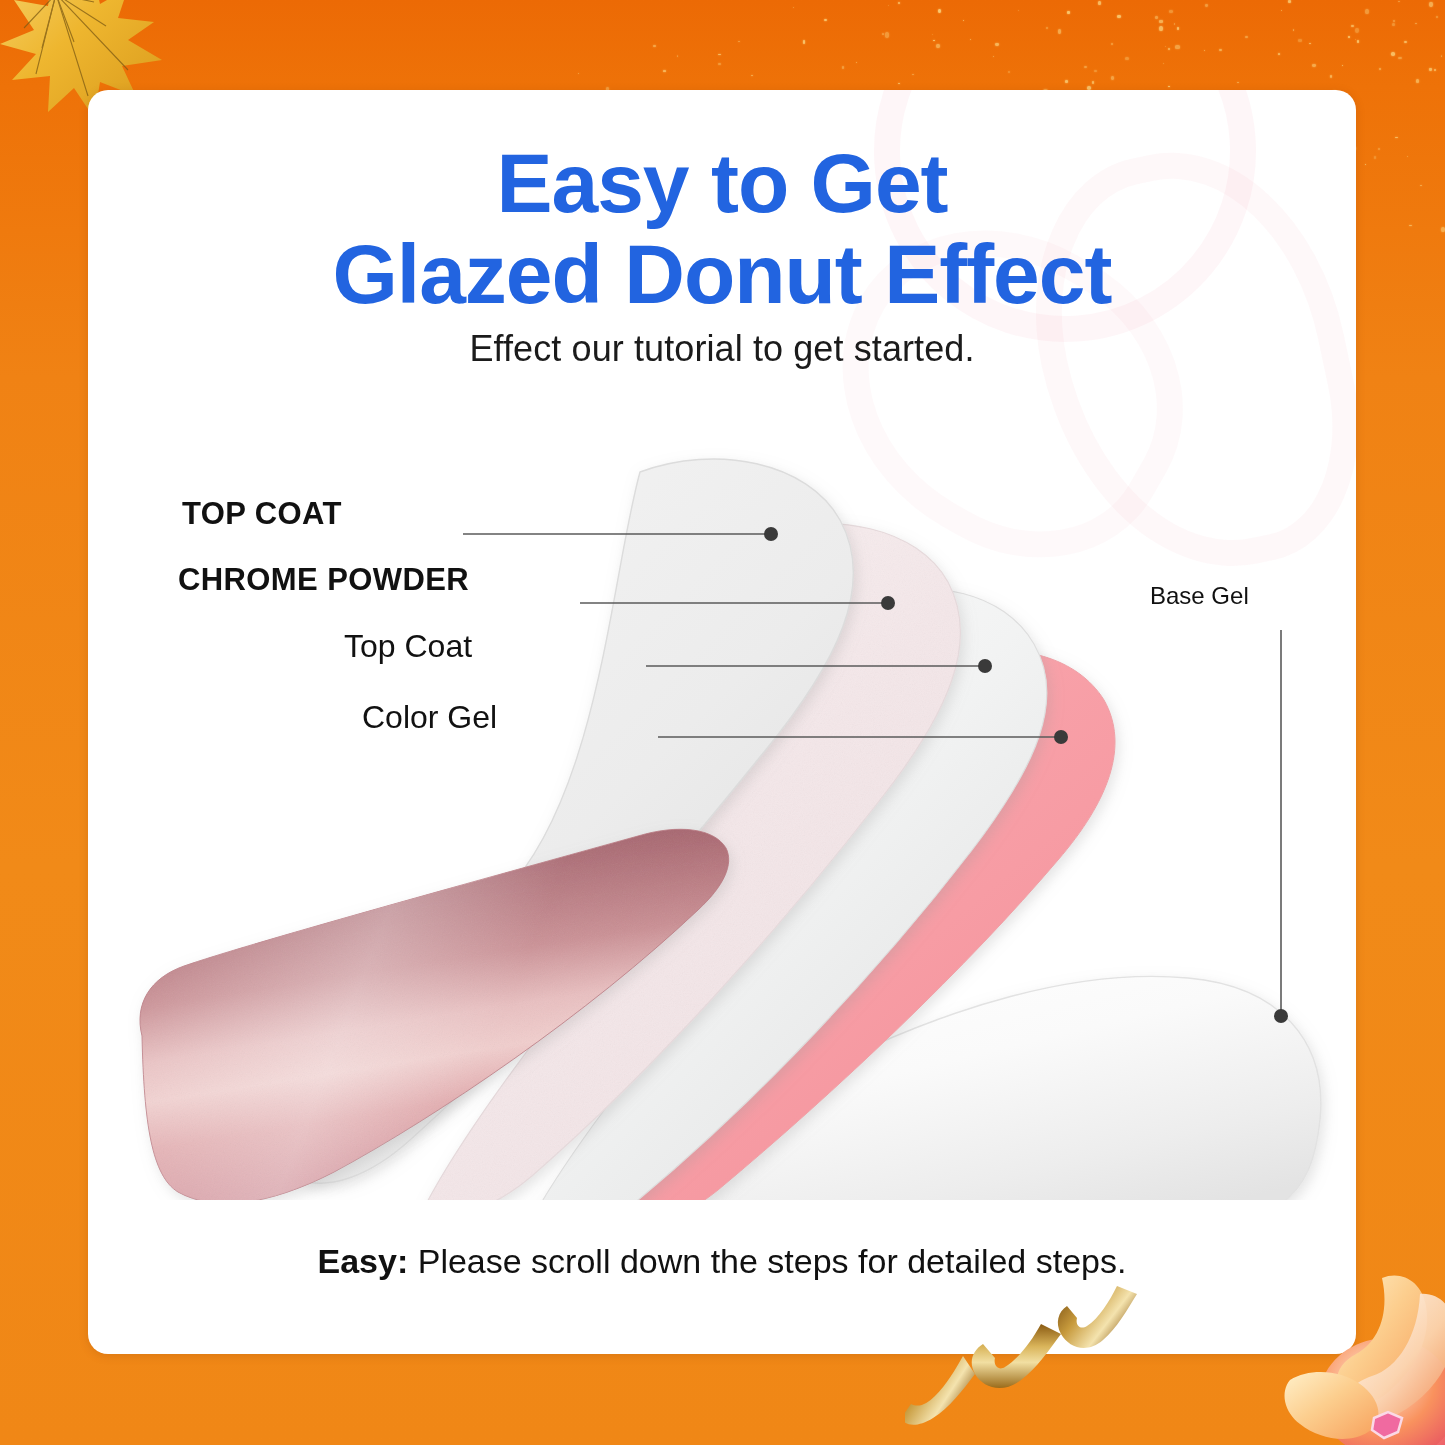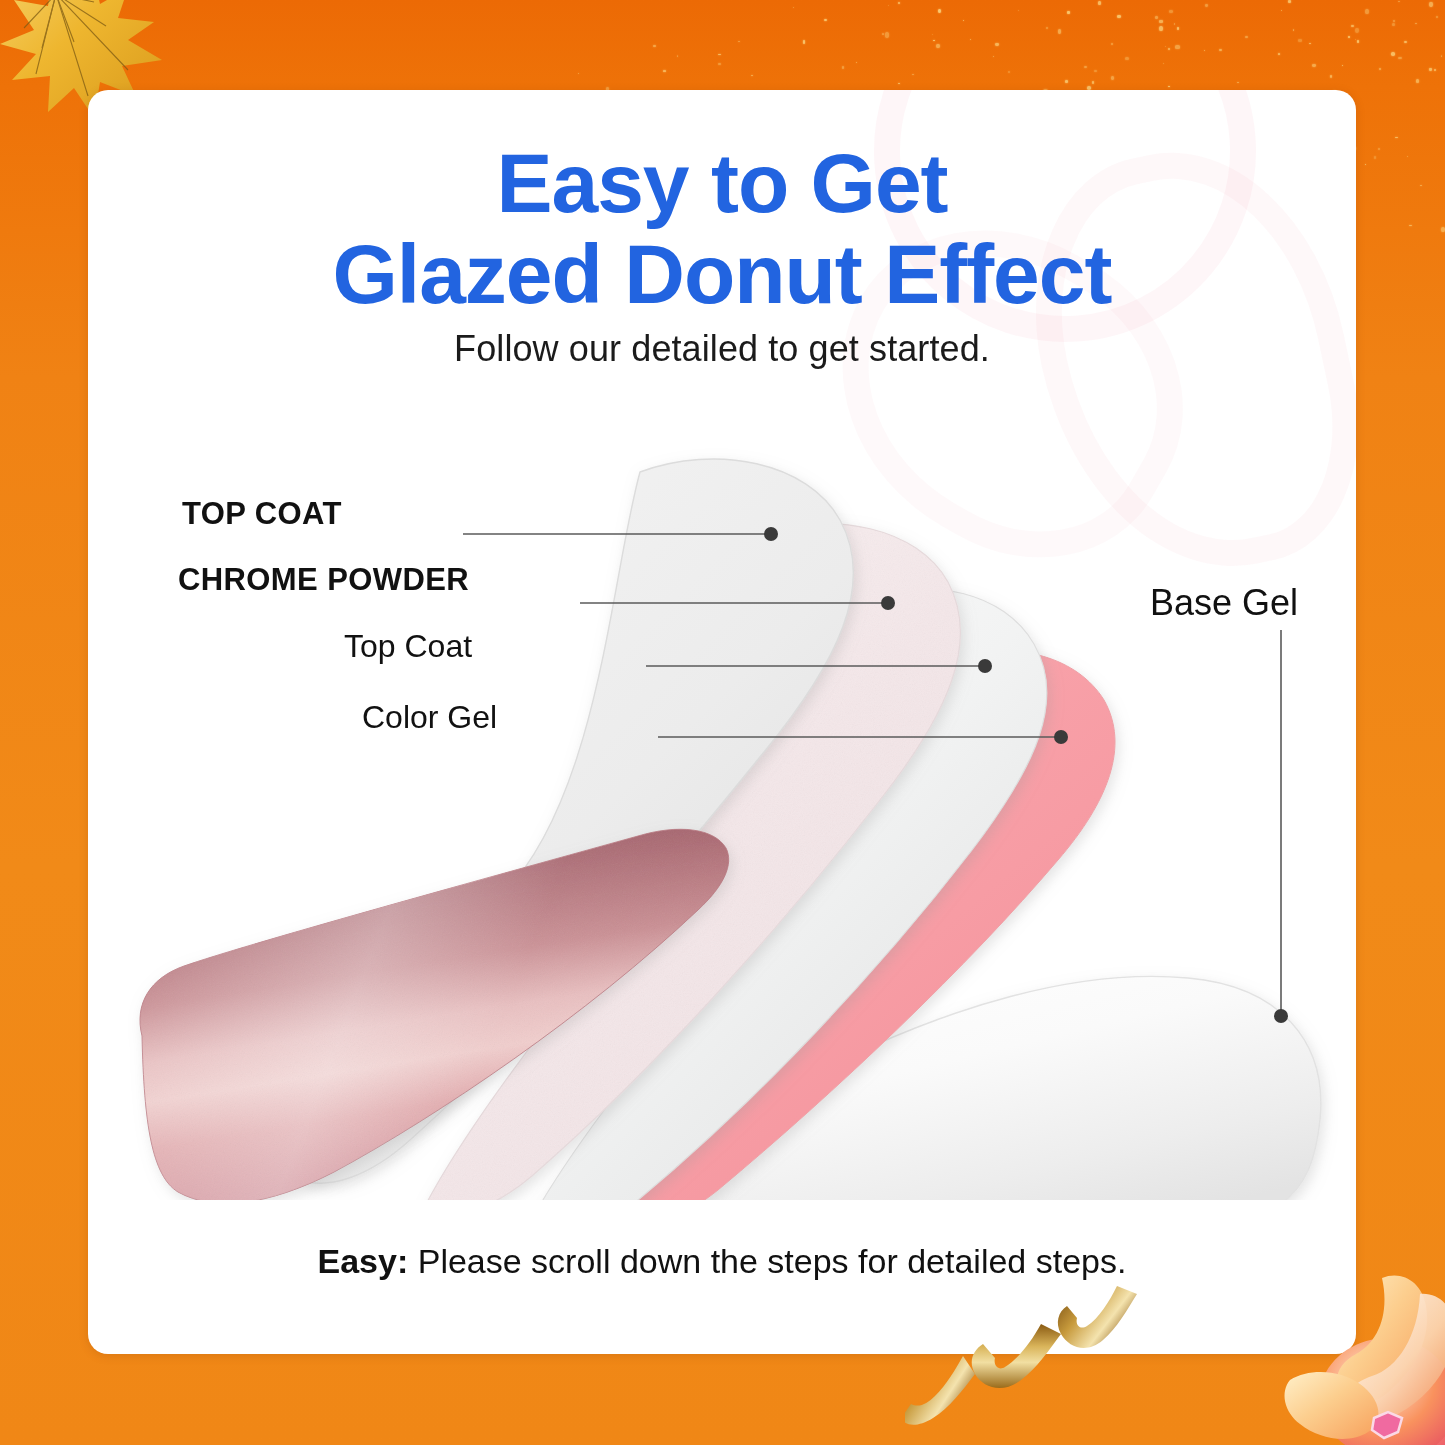--- a/index.html
+++ b/index.html
@@ -61,21 +61,21 @@
 
   
   .lab{
     position:absolute;color:#111;white-space:nowrap;
   }
   .lab.bold{font-weight:700;letter-spacing:.4px;}
   #lab-topcoat-bold   {left:94px; top:406px; font-size:31px;}
   #lab-chrome         {left:90px; top:472px; font-size:31px;}
   #lab-topcoat        {left:256px;top:538px; font-size:32px;}
   #lab-colorgel       {left:274px;top:609px; font-size:32px;}
-  #lab-basegel        {left:1062px;top:492px;font-size:36px;}
+  #lab-basegel        {left:1062px;top:492px;font-size:24px;}
 
   
   #note{
     position:absolute;left:0;right:0;top:1152px;text-align:center;
     font-size:34px;color:#111;
   }
   #note b{font-weight:700;}
 
   
   #leaf{position:absolute;left:-4px;top:-22px;width:190px;height:170px;}
@@ -280,21 +280,21 @@
 <div id="card">
 
   <div class="watermark" id="wm1"></div>
   <div class="watermark" id="wm2"></div>
   <div class="watermark" id="wm3"></div>
 
   <div id="headline">
     <span class="l">Easy to Get</span>
     <span class="l">Glazed Donut Effect</span>
   </div>
-  <div id="subtitle">Follow our detailed to get started.</div>
+  <div id="subtitle">Effect our tutorial to get started.</div>
 
   <div id="diagram">
 
     <svg id="nailsvg" viewBox="0 0 1220 800">
       <defs>
 
         <linearGradient id="gBase" x1="0.1" y1="0" x2="0.85" y2="1">
           <stop offset="0%" stop-color="#FFFFFF"></stop>
           <stop offset="42%" stop-color="#FAFAFA"></stop>
           <stop offset="78%" stop-color="#EDEDED"></stop>

